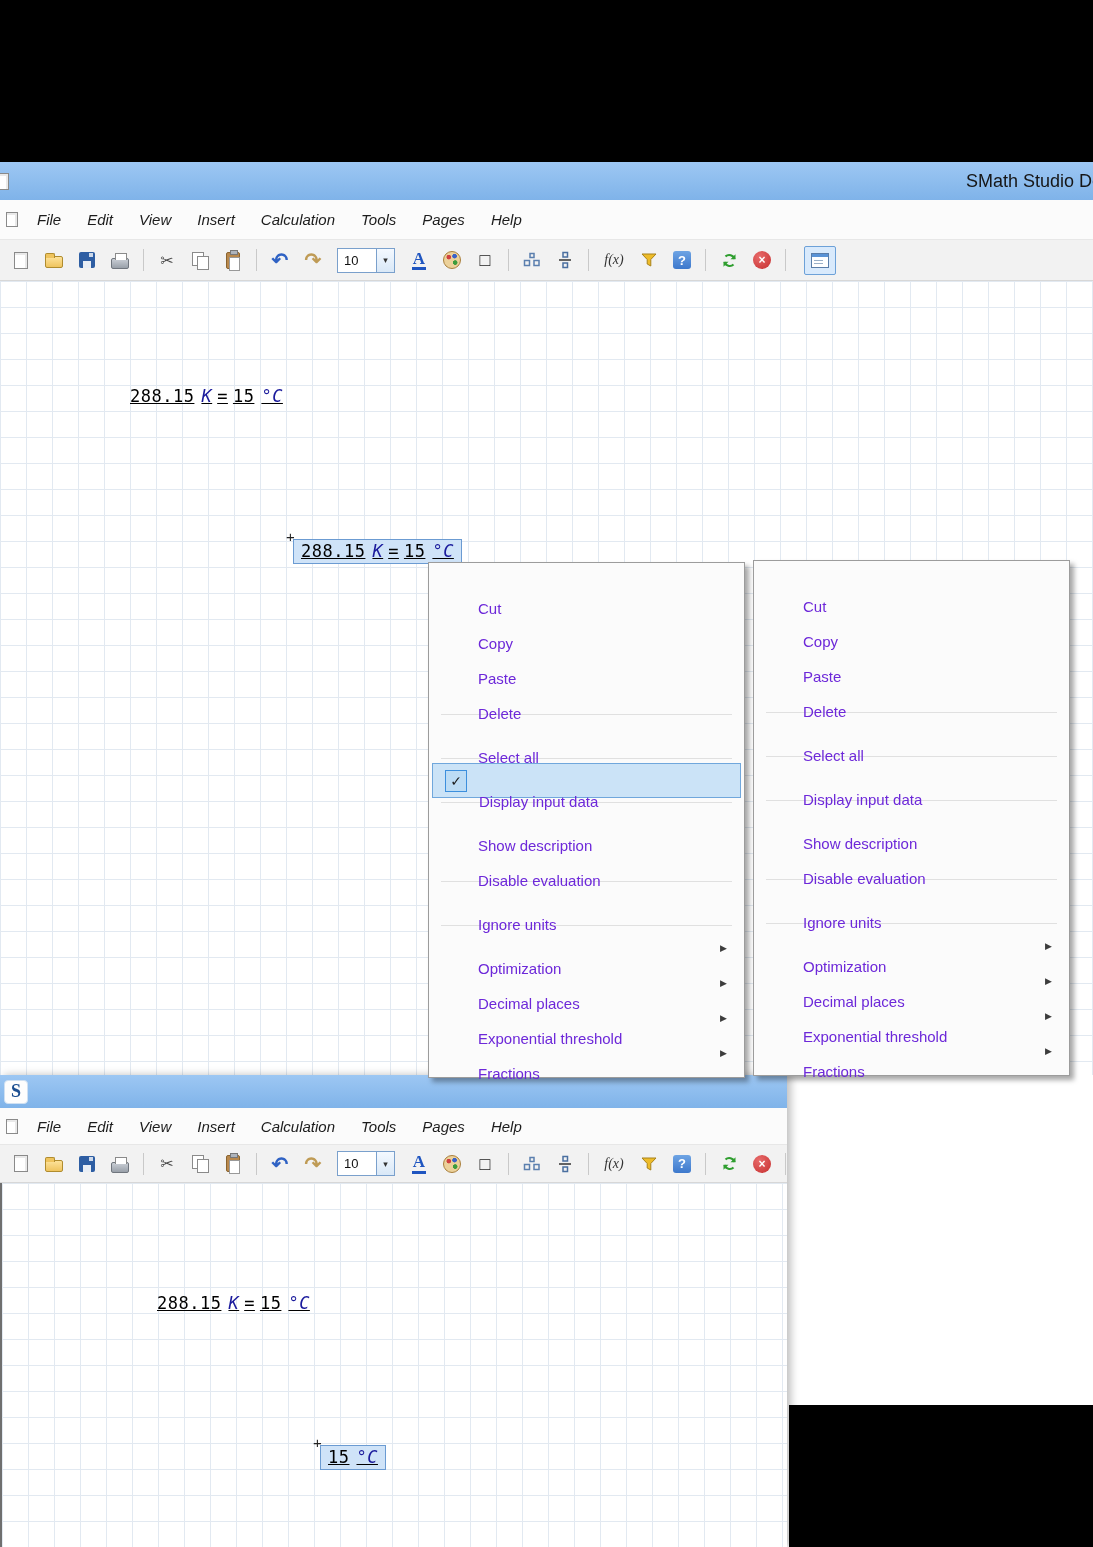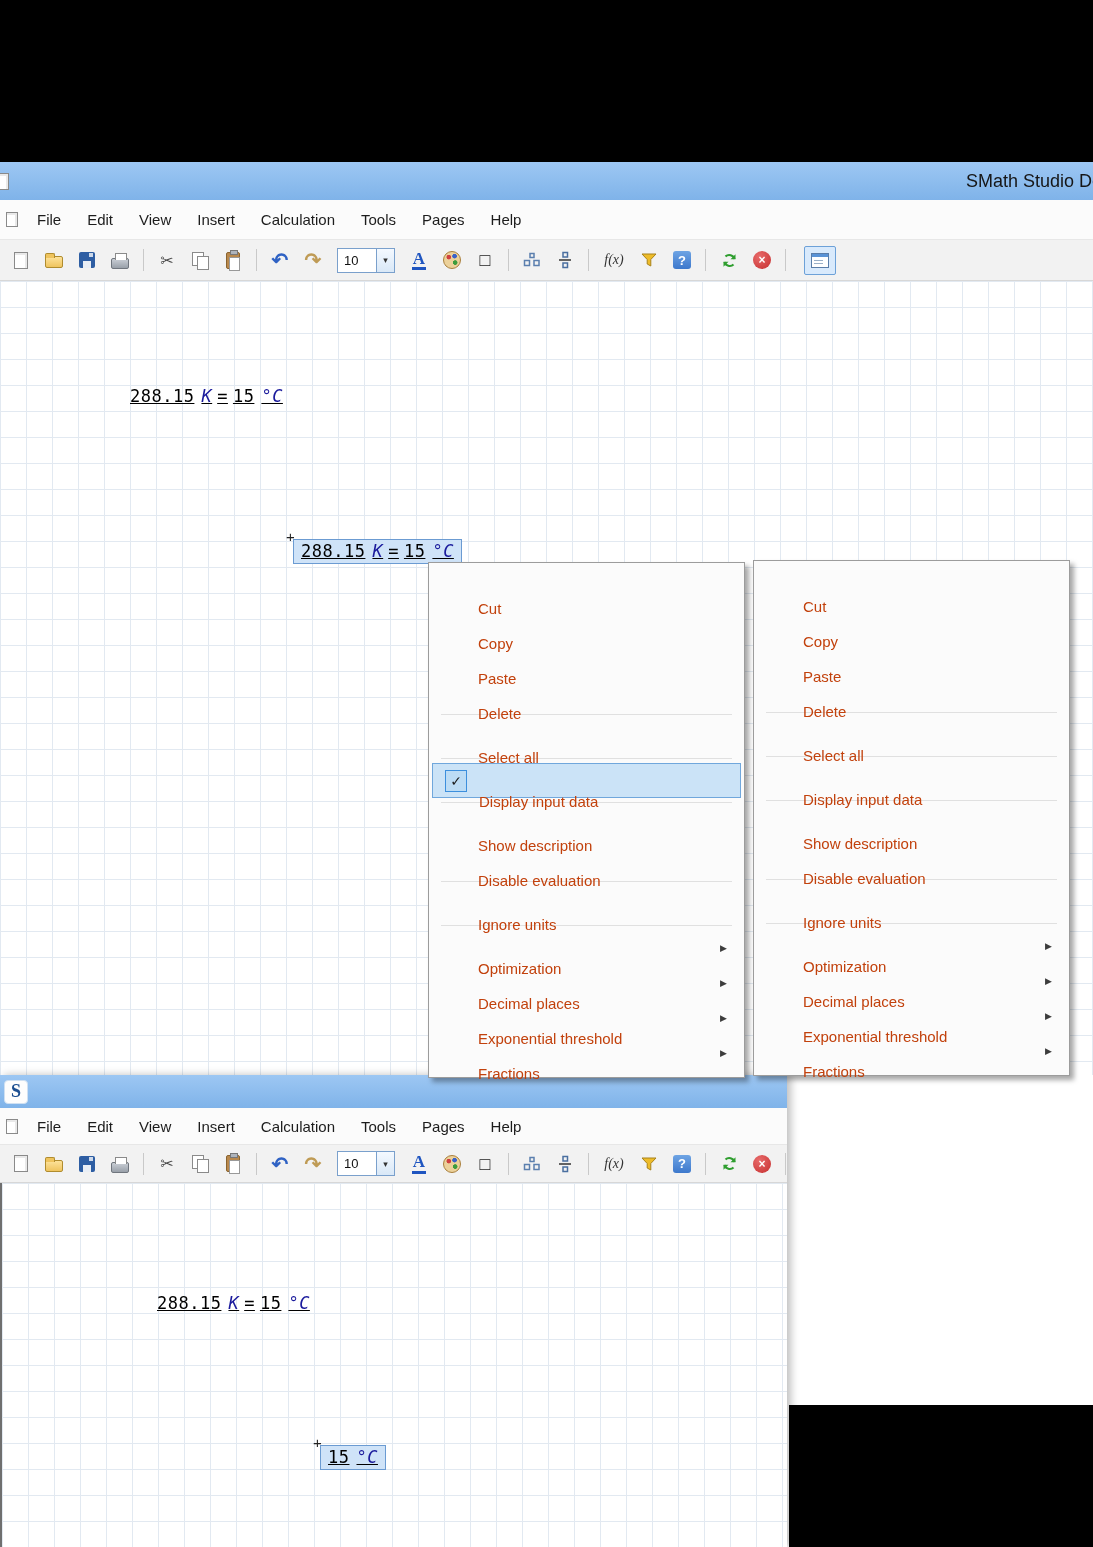--- a/index.html
+++ b/index.html
@@ -15,21 +15,21 @@
   #window2 { left:0; top:1075px; width:787px; height:472px; z-index:20; box-shadow:4px 0 8px rgba(0,0,0,.25); }
 
   .titlebar { position:relative; background:linear-gradient(#9dc7f3,#7fb3e9); display:flex; align-items:center; overflow:hidden; }
   #window1 .titlebar { height:38px; }
   #window2 .titlebar { height:33px; }
   .title-text { position:absolute; right:-9px; top:50%; transform:translateY(-50%); font-size:18px; color:#161616; white-space:nowrap; }
   .logo-box { width:24px; height:24px; background:#fdfdfd; border:1px solid #cfe0f2; border-radius:4px; margin-left:4px;
               display:flex; align-items:center; justify-content:center; font-weight:bold; font-size:18px; color:#1d4f91;
               font-family:"Liberation Serif", serif; }
 
-  .menubar { display:flex; align-items:center; background:#fbfbfb; border-bottom:1px solid #e7e7e7; padding-left:4px; }
+  .menubar { display:flex; align-items:center; background:#fbfbfb; border-bottom:1px solid #e7e7e7; padding-left:4px;font-style:italic; }
   #window1 .menubar { height:40px; }
   #window2 .menubar { height:37px; }
   .menu-item { padding:6px 13px; font-size:15px; color:#1c1c1c; cursor:default; }
   .menu-items { display:flex; align-items:center; }
 
   .toolbar { display:flex; align-items:center; background:#f2f2f2; border-bottom:1px solid #d7d7d7; padding-left:6px; gap:3px; white-space:nowrap; }
   #window1 .toolbar { height:41px; }
   #window2 .toolbar { height:38px; }
 
   .tb-btn { width:30px; height:28px; display:flex; align-items:center; justify-content:center; flex:none; border-radius:3px; }
@@ -94,21 +94,21 @@
   .expr .eq { margin:0 5px; }
   .sel { background:#cfe3f8; border:1px solid #6b9bd2; padding:1px 7px 2px 7px; }
   .cursor-plus { position:absolute; left:-8px; top:-12px; font-size:15px; color:#222; letter-spacing:0; font-family:"Liberation Sans", sans-serif; }
 
   .context-menu { position:absolute; width:317px; background:#fbfbfb; border:1px solid #9c9c9c; box-shadow:4px 4px 5px rgba(0,0,0,.35); padding:7px 3px; z-index:50; }
   #context-menu-0 { left:428px; top:400px; }
   #context-menu-1 { left:753px; top:398px; }
   .cm-row { display:flex; align-items:center; height:35px; padding-right:6px; }
   .cm-row.highlighted { background:#cbe3f7; border:1px solid #70a7dc; }
   .cm-gutter { width:46px; display:flex; align-items:center; justify-content:center; flex:none; }
-  .cm-label { font-size:15px; color:#c2410c;margin-top:42px; }
+  .cm-label { font-size:15px; color:#6d28d9;margin-top:42px; }
   .cm-arrow { margin-left:auto; font-size:9px; color:#3c3c3c; padding-right:8px; }
   .cm-check { width:22px; height:22px; border:1px solid #3c8fdd; background:#bcdcf5; display:flex; align-items:center; justify-content:center; font-size:14px; color:#1b1b1b; }
   .cm-sep { height:1px; background:#e0e0e0; margin:4px 9px; }
 </style>
 </head>
 <body>
 
 <div class="screen">
 
   <div class="black-block" id="black-top"></div>

